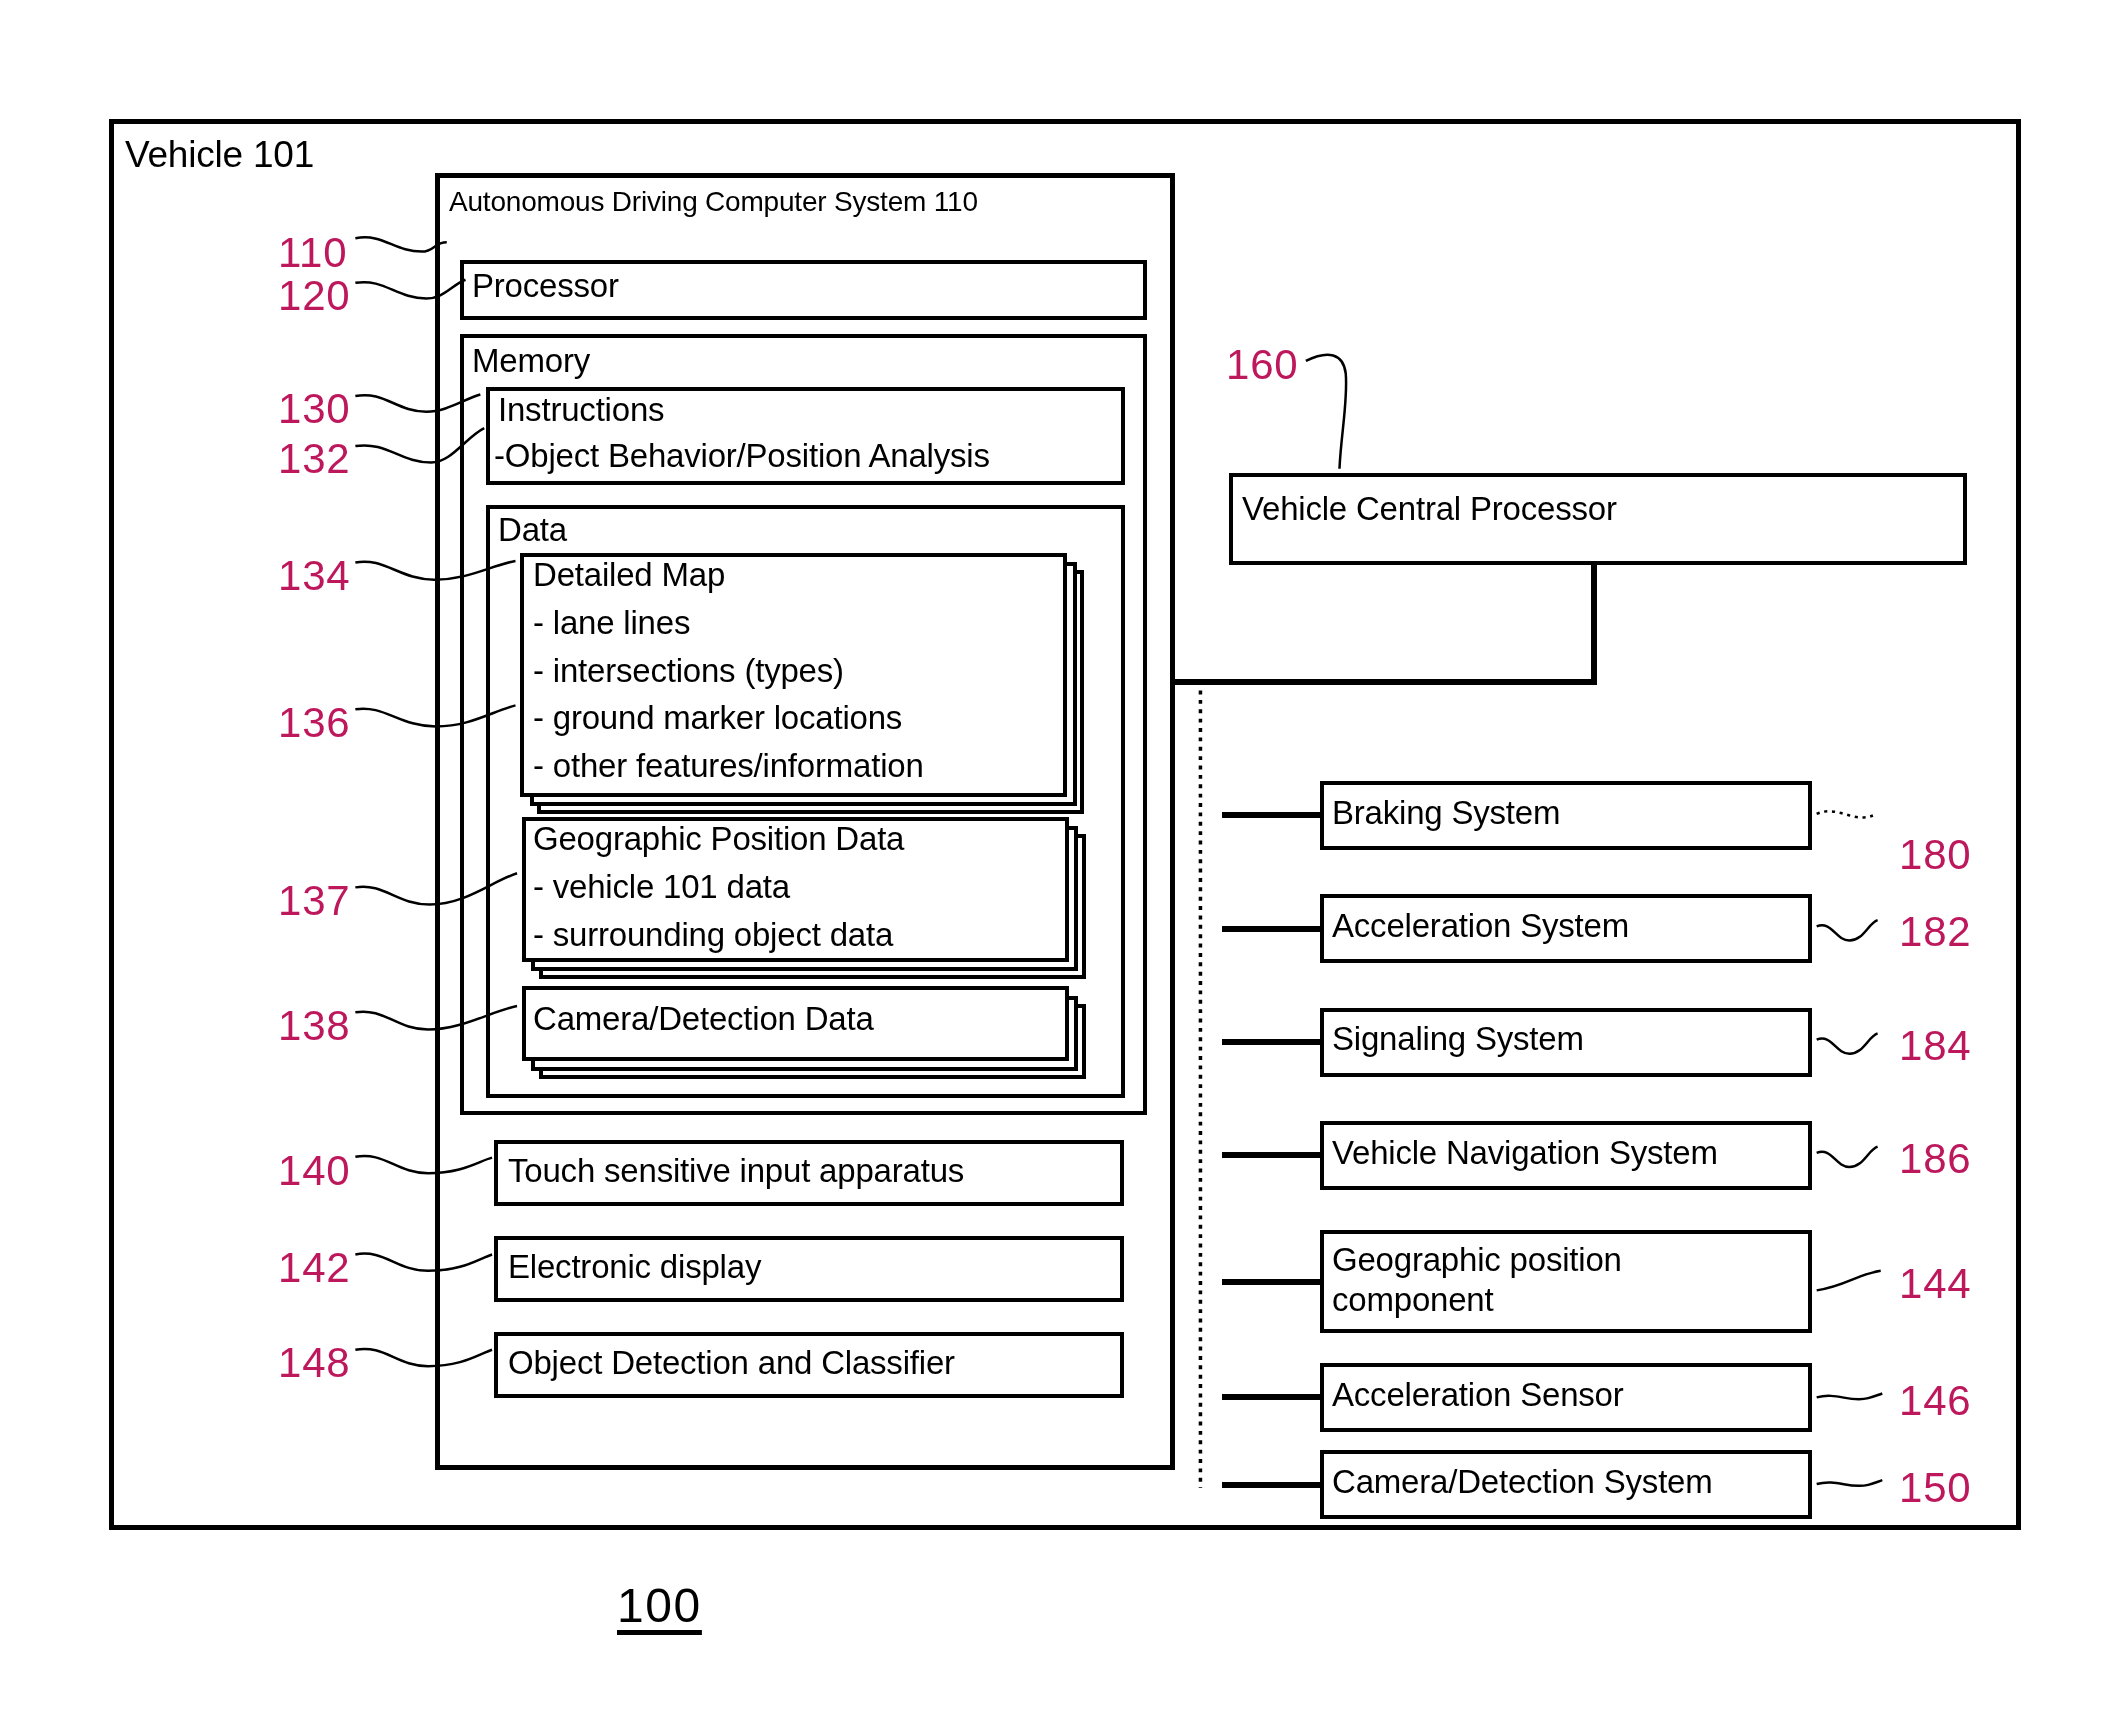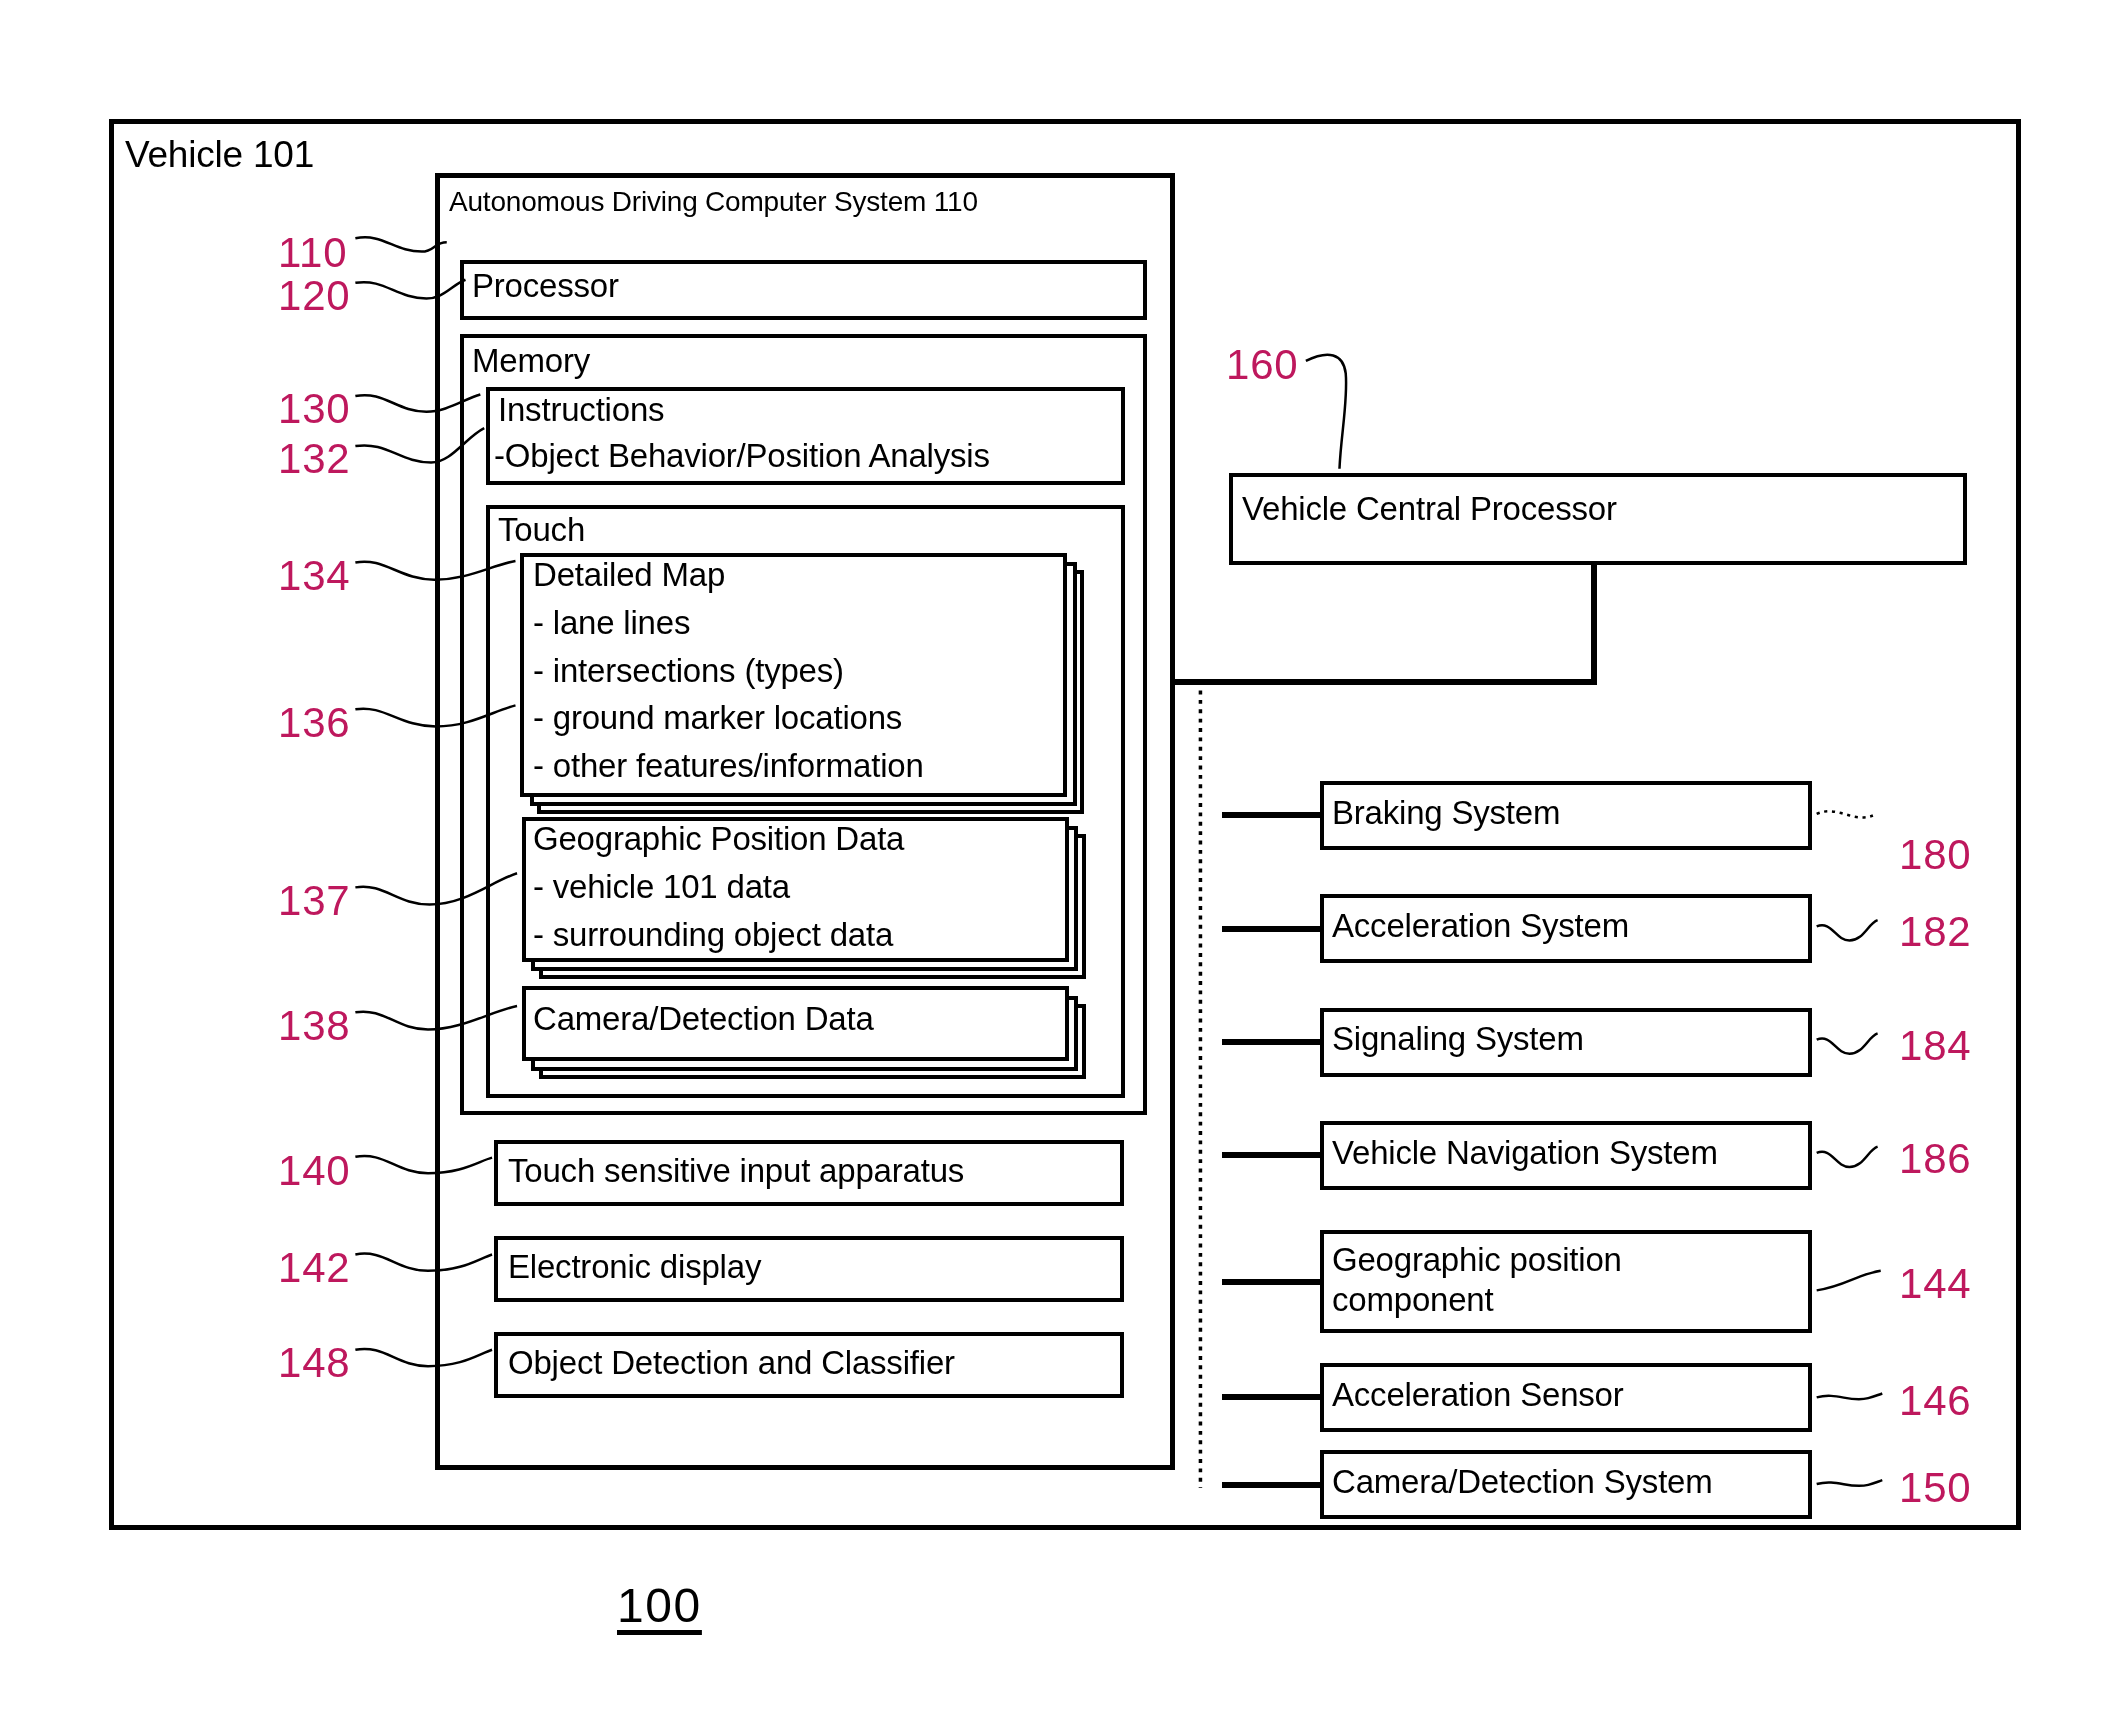--- a/index.html
+++ b/index.html
@@ -87,21 +87,21 @@
   <div class="btext" style="left:472px; top:269px;">Processor</div>
 
   <div class="boxline" style="left:460px; top:334px; width:687px; height:781px;"></div>
   <div class="btext" style="left:472px; top:344px;">Memory</div>
 
   <div class="boxline" style="left:486px; top:387px; width:639px; height:98px;"></div>
   <div class="btext" style="left:498px; top:393px;">Instructions</div>
   <div class="btext" style="left:494px; top:439px;">-Object Behavior/Position Analysis</div>
 
   <div class="boxline" style="left:486px; top:505px; width:639px; height:593px;"></div>
-  <div class="btext" style="left:498px; top:513px;">Touch</div>
+  <div class="btext" style="left:498px; top:513px;">Data</div>
 
   <div class="boxline" style="left:537px; top:570px; width:547px; height:244px;"></div>
   <div class="boxline" style="left:530px; top:562px; width:547px; height:244px;"></div>
   <div class="boxline" style="left:520px; top:553px; width:547px; height:244px;"></div>
   <div class="btext" style="left:533px; top:558px;">Detailed Map</div>
   <div class="btext" style="left:533px; top:606px;">- lane lines</div>
   <div class="btext" style="left:533px; top:654px;">- intersections (types)</div>
   <div class="btext" style="left:533px; top:701px;">- ground marker locations</div>
   <div class="btext" style="left:533px; top:749px;">- other features/information</div>
 

